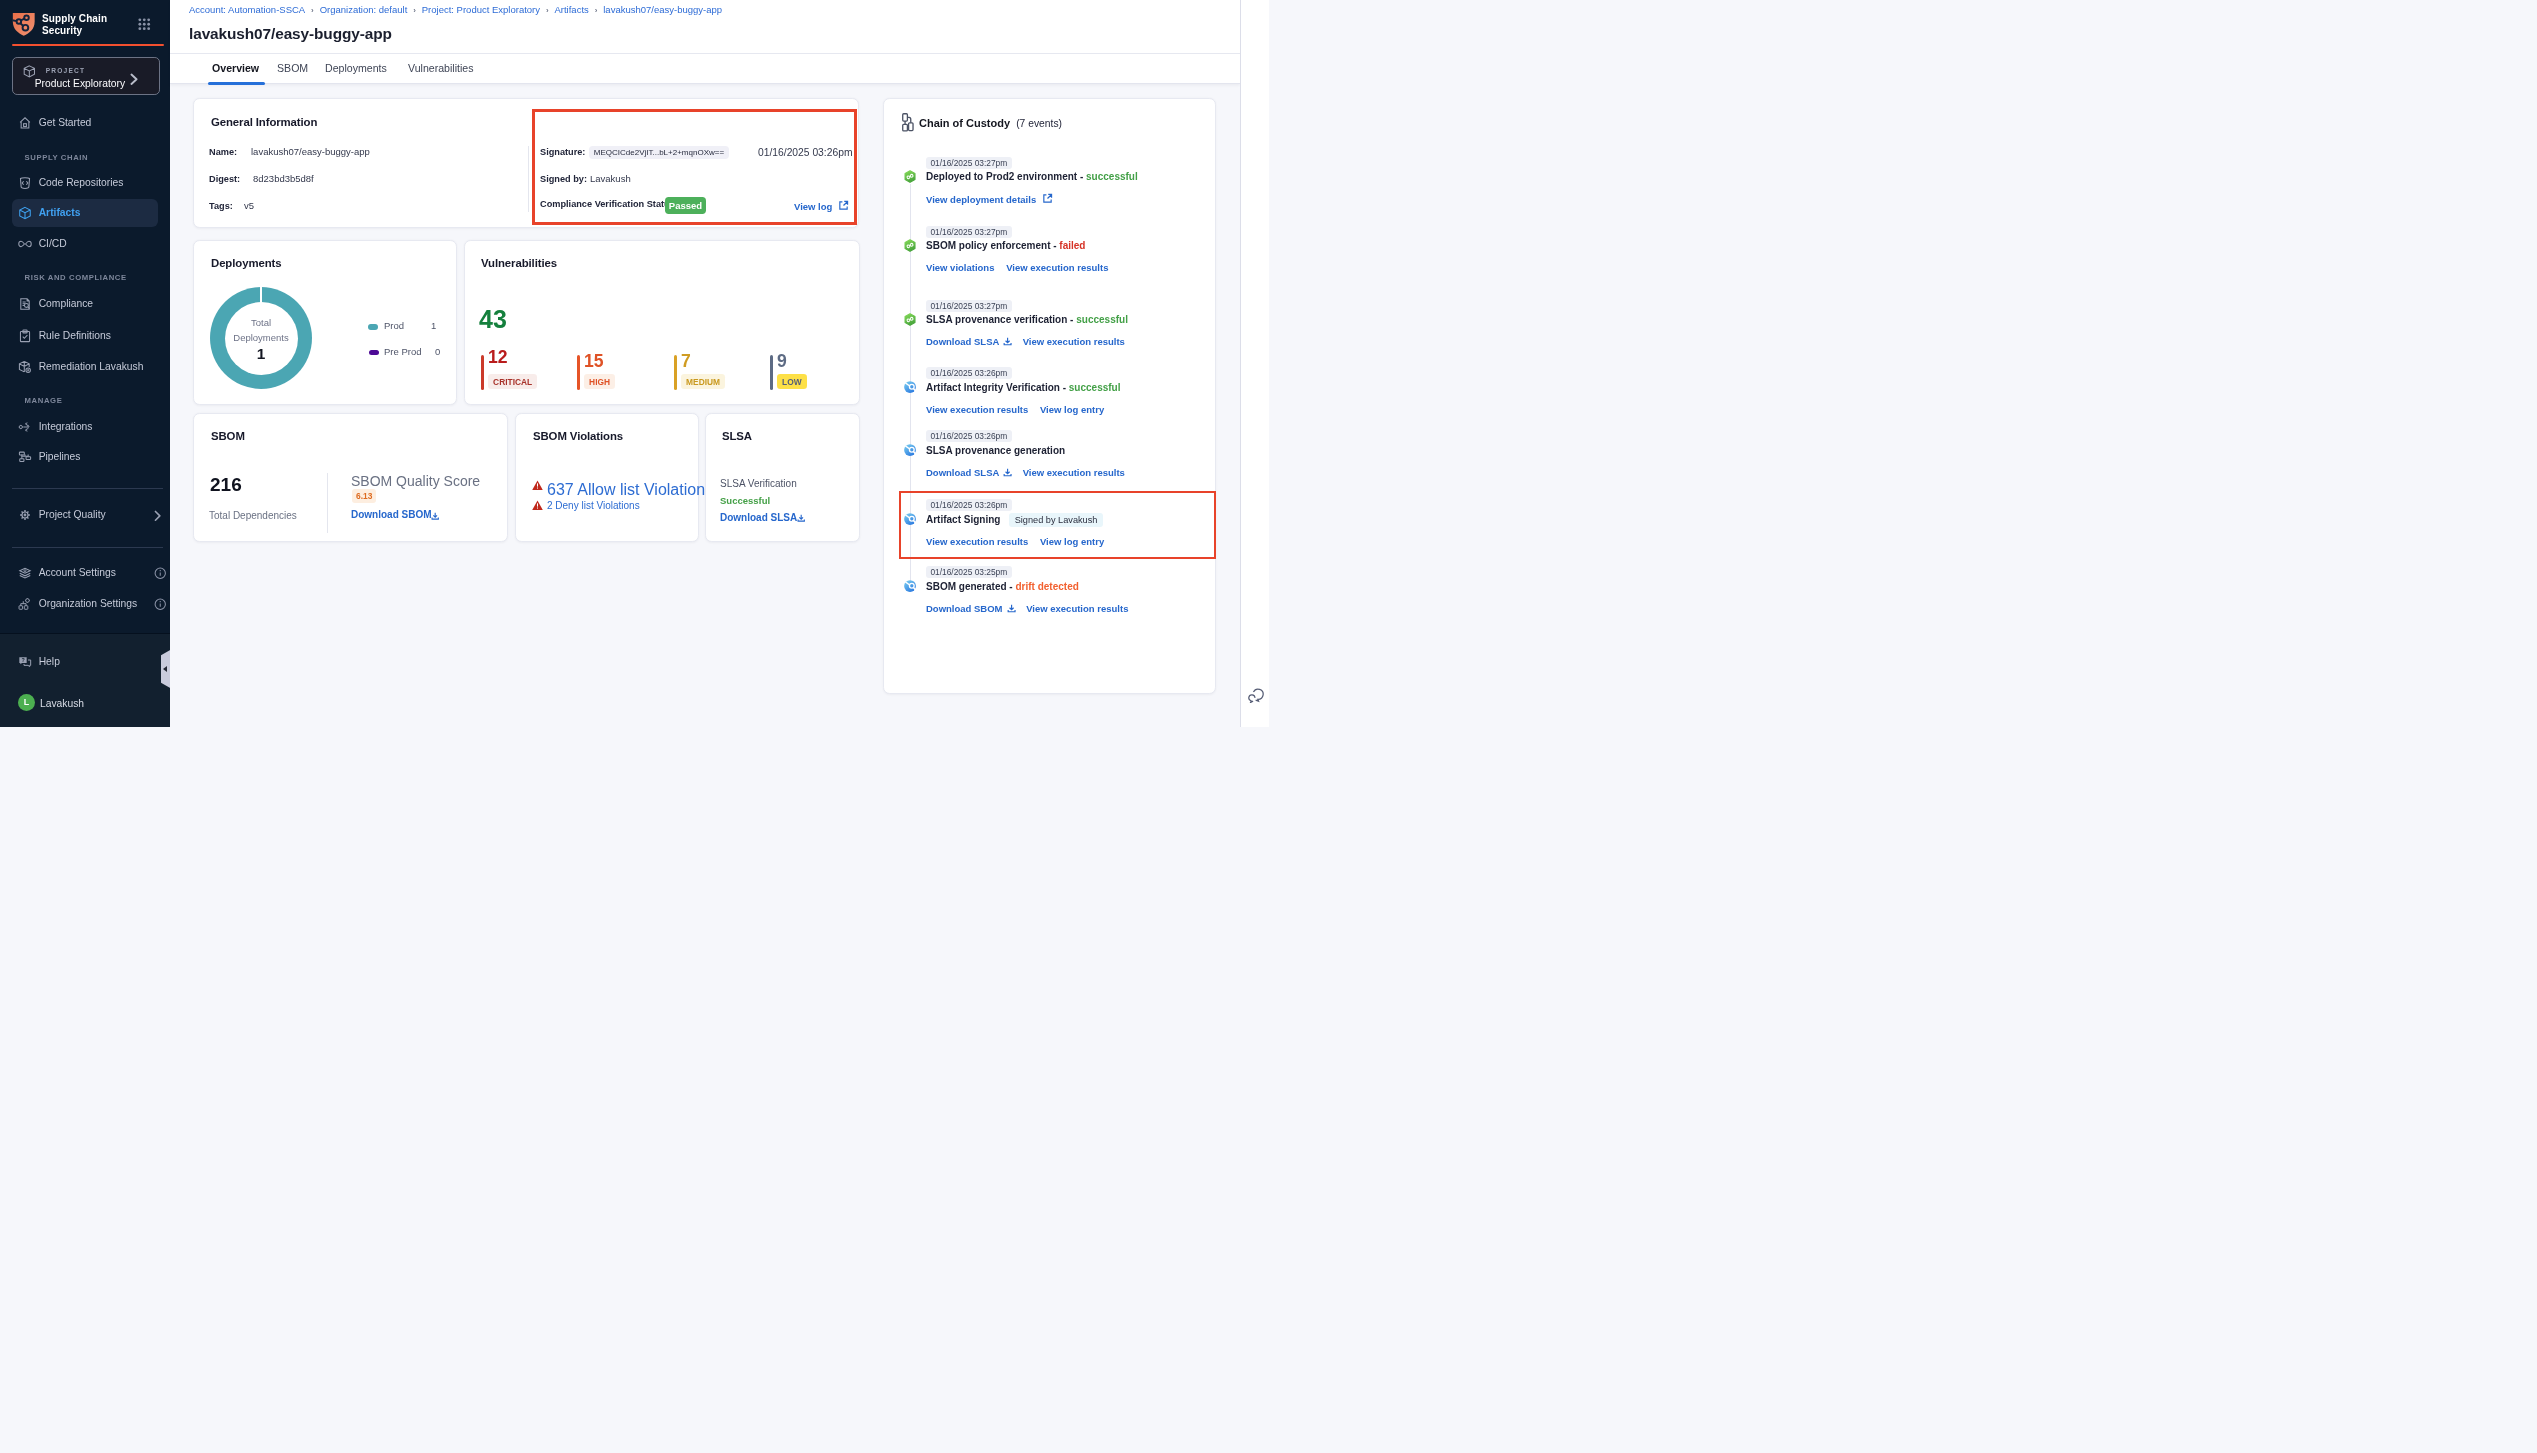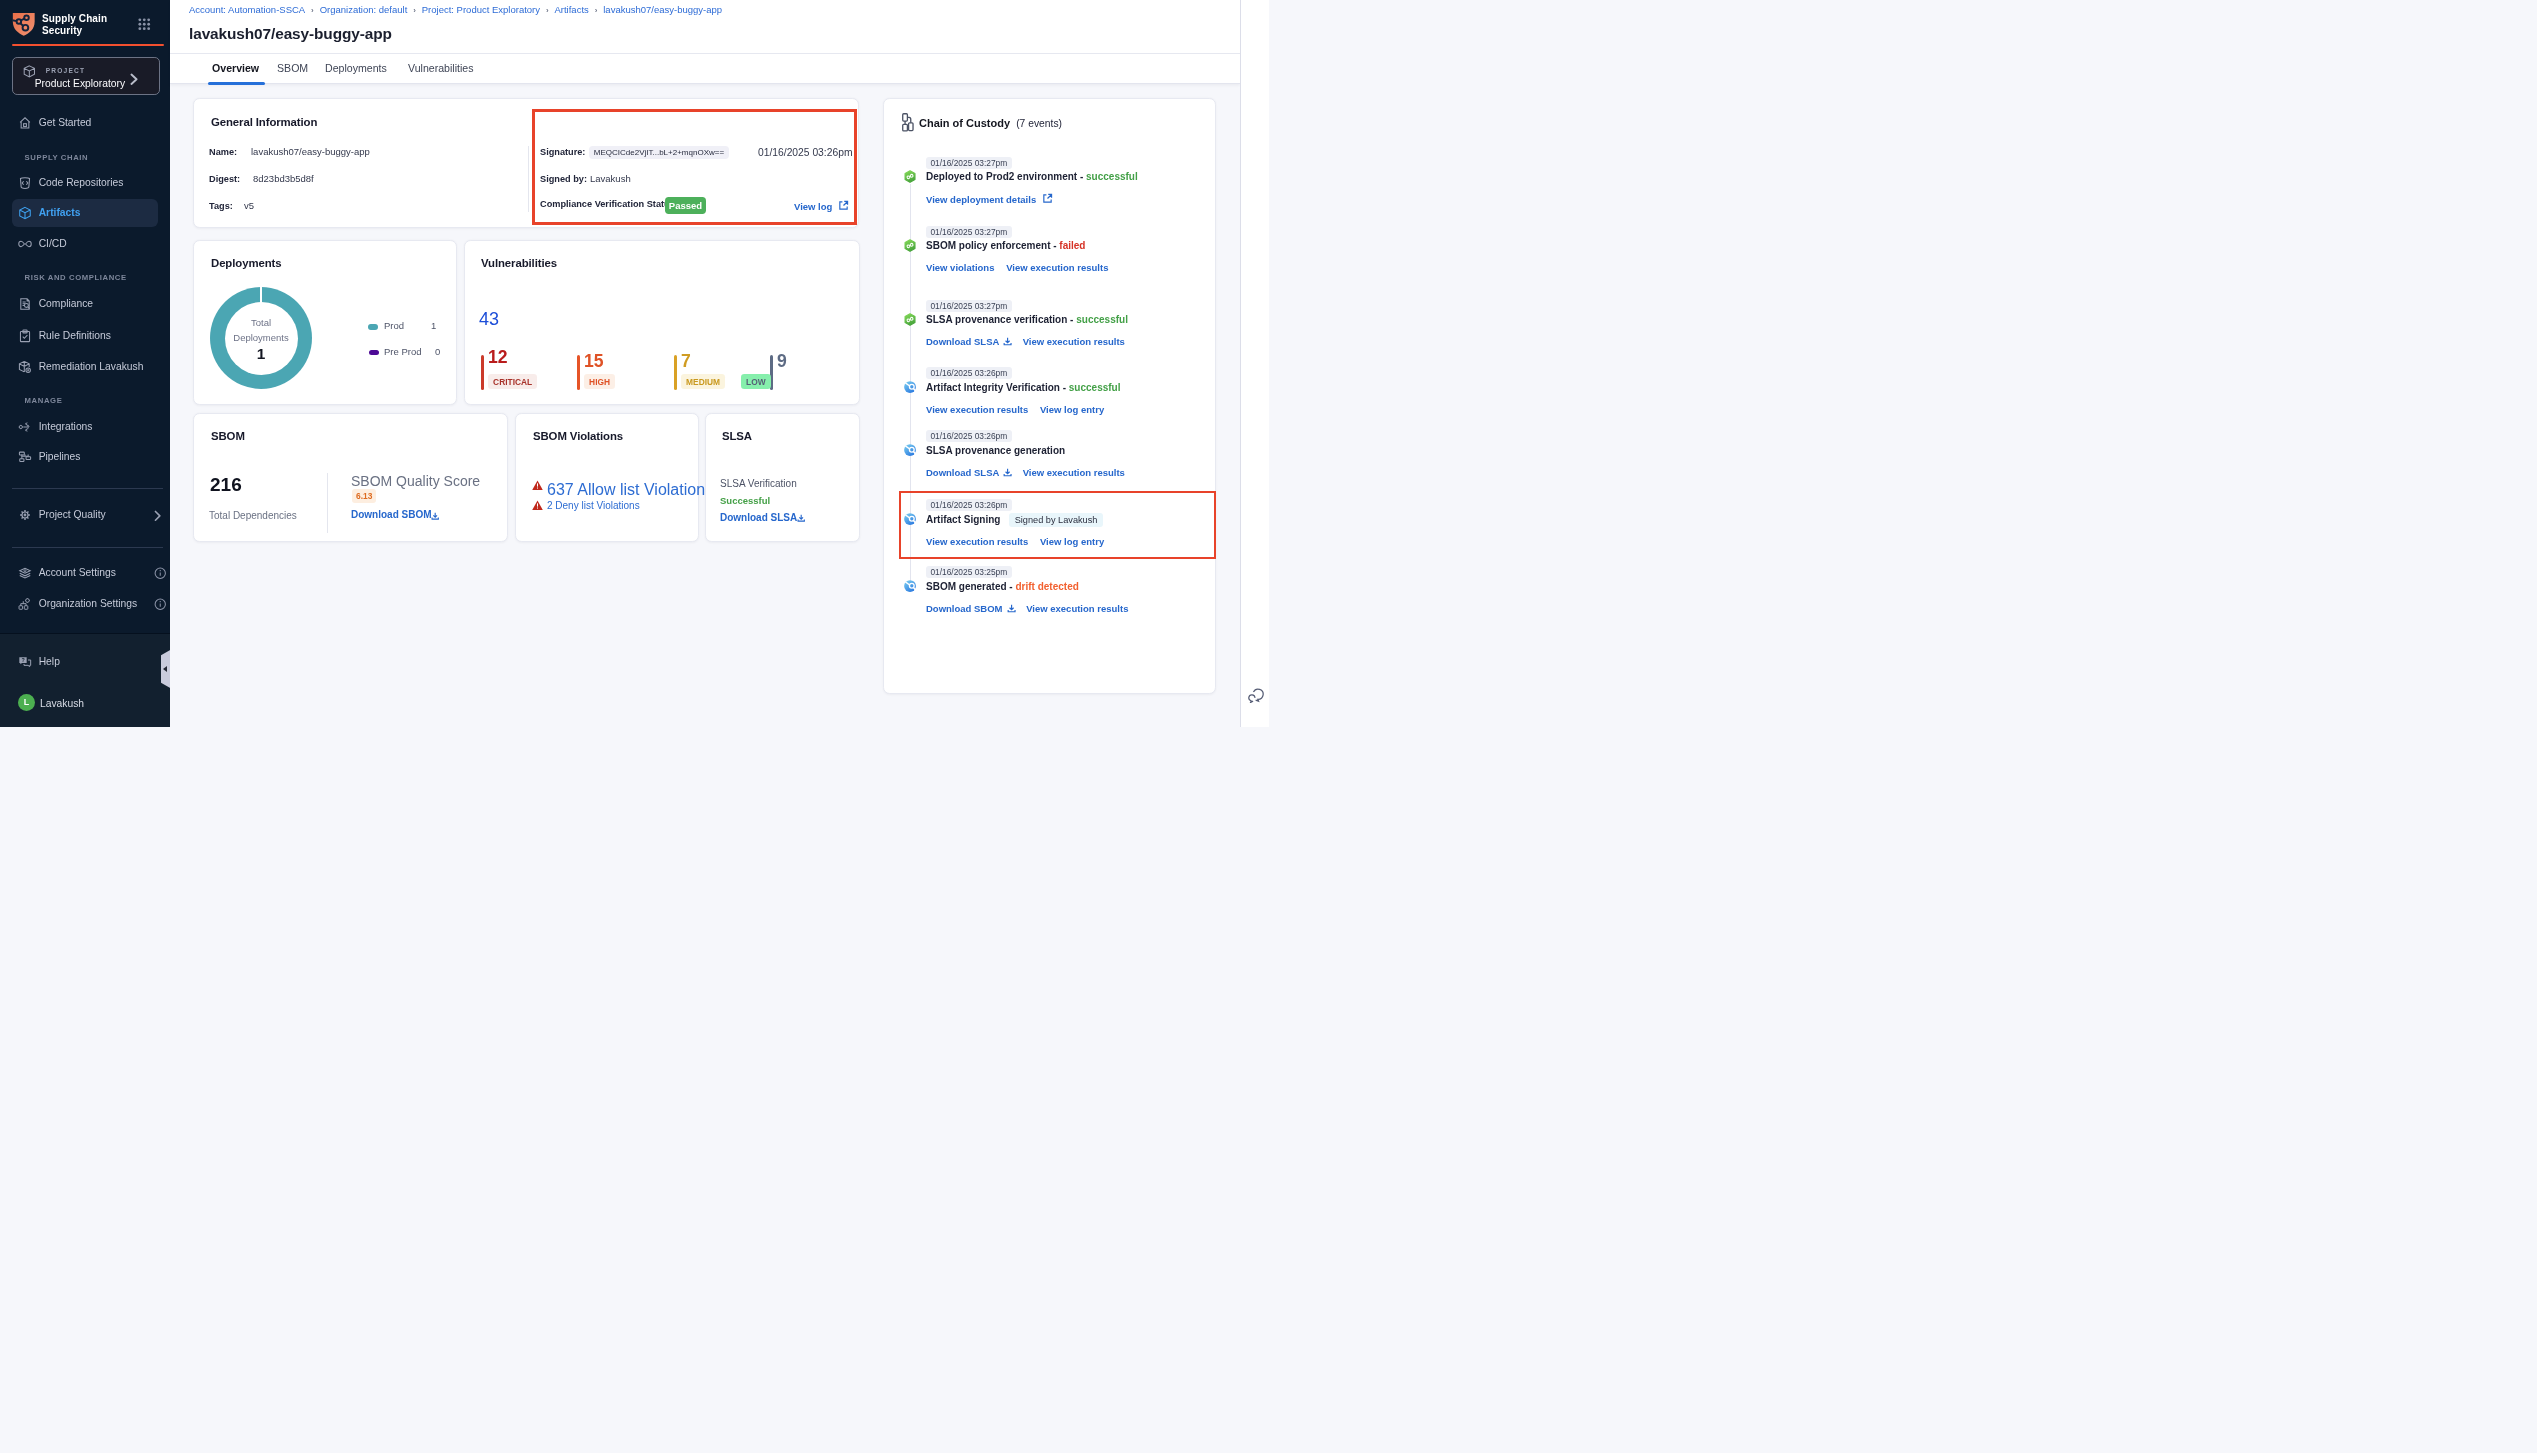--- a/index.html
+++ b/index.html
@@ -290,33 +290,33 @@
 <div class="abs" style="left:210px;top:315px;width:102px;text-align:center;font-size:9.5px;color:#6d7287;line-height:15px">Total<br>Deployments<br><span style="font-size:15.4px;font-weight:bold;color:#141722;line-height:17px">1</span></div>
 <div class="abs" style="left:368px;top:324px;width:10px;height:5.5px;border-radius:2.9px;background:#4ba6b3"></div>
 <div class="abs" style="left:384px;top:320px;font-size:9.5px;color:#4e5468">Prod</div>
 <div class="abs" style="left:431px;top:320px;font-size:9.5px;color:#4e5468">1</div>
 <div class="abs" style="left:369px;top:350px;width:9.5px;height:4.8px;border-radius:2.9px;background:#4d0a96"></div>
 <div class="abs" style="left:384px;top:346px;font-size:9.5px;color:#4e5468">Pre Prod</div>
 <div class="abs" style="left:435px;top:346px;font-size:9.5px;color:#4e5468">0</div>
 
 <div class="card" style="left:464px;top:240px;width:396px;height:165px"></div>
 <div class="ctitle" style="left:481px;top:257px">Vulnerabilities</div>
-<div class="abs" style="left:479px;top:307px;font-size:18px;line-height:25px;font-weight:normal;color:#1d4ed8">43</div>
+<div class="abs" style="left:479px;top:307px;font-size:25px;line-height:25px;font-weight:bold;color:#15803d">43</div>
 <div class="vbar" style="left:481px;top:355px;background:#cb3a2a"></div>
 <div class="vnum" style="left:488px;top:349px;color:#b91c1c">12</div>
 <div class="vbadge" style="left:488px;top:374px;background:#f8ecea;color:#a8322a">CRITICAL</div>
 <div class="vbar" style="left:577px;top:355px;background:#e65427"></div>
 <div class="vnum" style="left:584px;top:353px;color:#df5226">15</div>
 <div class="vbadge" style="left:584px;top:374px;background:#fcefe6;color:#df5226">HIGH</div>
 <div class="vbar" style="left:674px;top:355px;background:#d9a125"></div>
 <div class="vnum" style="left:681px;top:353px;color:#d09c22">7</div>
 <div class="vbadge" style="left:681px;top:374px;background:#fbf4de;color:#c9991f">MEDIUM</div>
 <div class="vbar" style="left:770px;top:355px;background:#5d6b84"></div>
 <div class="vnum" style="left:777px;top:353px;color:#5d6b84">9</div>
-<div class="vbadge" style="left:741px;top:374px;background:#86efac;color:#565f77">LOW</div>
+<div class="vbadge" style="left:777px;top:374px;background:#fde047;color:#565f77">LOW</div>
 
 <div class="card" style="left:193px;top:413px;width:315px;height:129px"></div>
 <div class="ctitle" style="left:211px;top:430px">SBOM</div>
 <div class="abs" style="left:210px;top:475px;font-size:19px;line-height:19px;font-weight:bold;color:#10131f">216</div>
 <div class="abs" style="left:209px;top:510px;font-size:10px;color:#6a7183">Total Dependencies</div>
 <div style="position:absolute;left:327px;top:473px;width:0.7px;height:60px;background:#e4e6ee"></div>
 <div class="abs" style="left:351px;top:473px;font-size:14px;color:#6a7183">SBOM Quality Score</div>
 <div class="abs" style="left:352px;top:489px;background:#fdeee0;color:#dd6b20;font-size:8.4px;font-weight:bold;border-radius:2.9px;padding:2.2px 4px">6.13</div>
 <div class="abs blink" style="left:351px;top:509px">Download SBOM</div>
 <svg class="abs" style="left:431px;top:512px" width="8.4" height="8.4" viewBox="0 0 16 16" fill="none" stroke="#2667cc" stroke-width="2.1">

